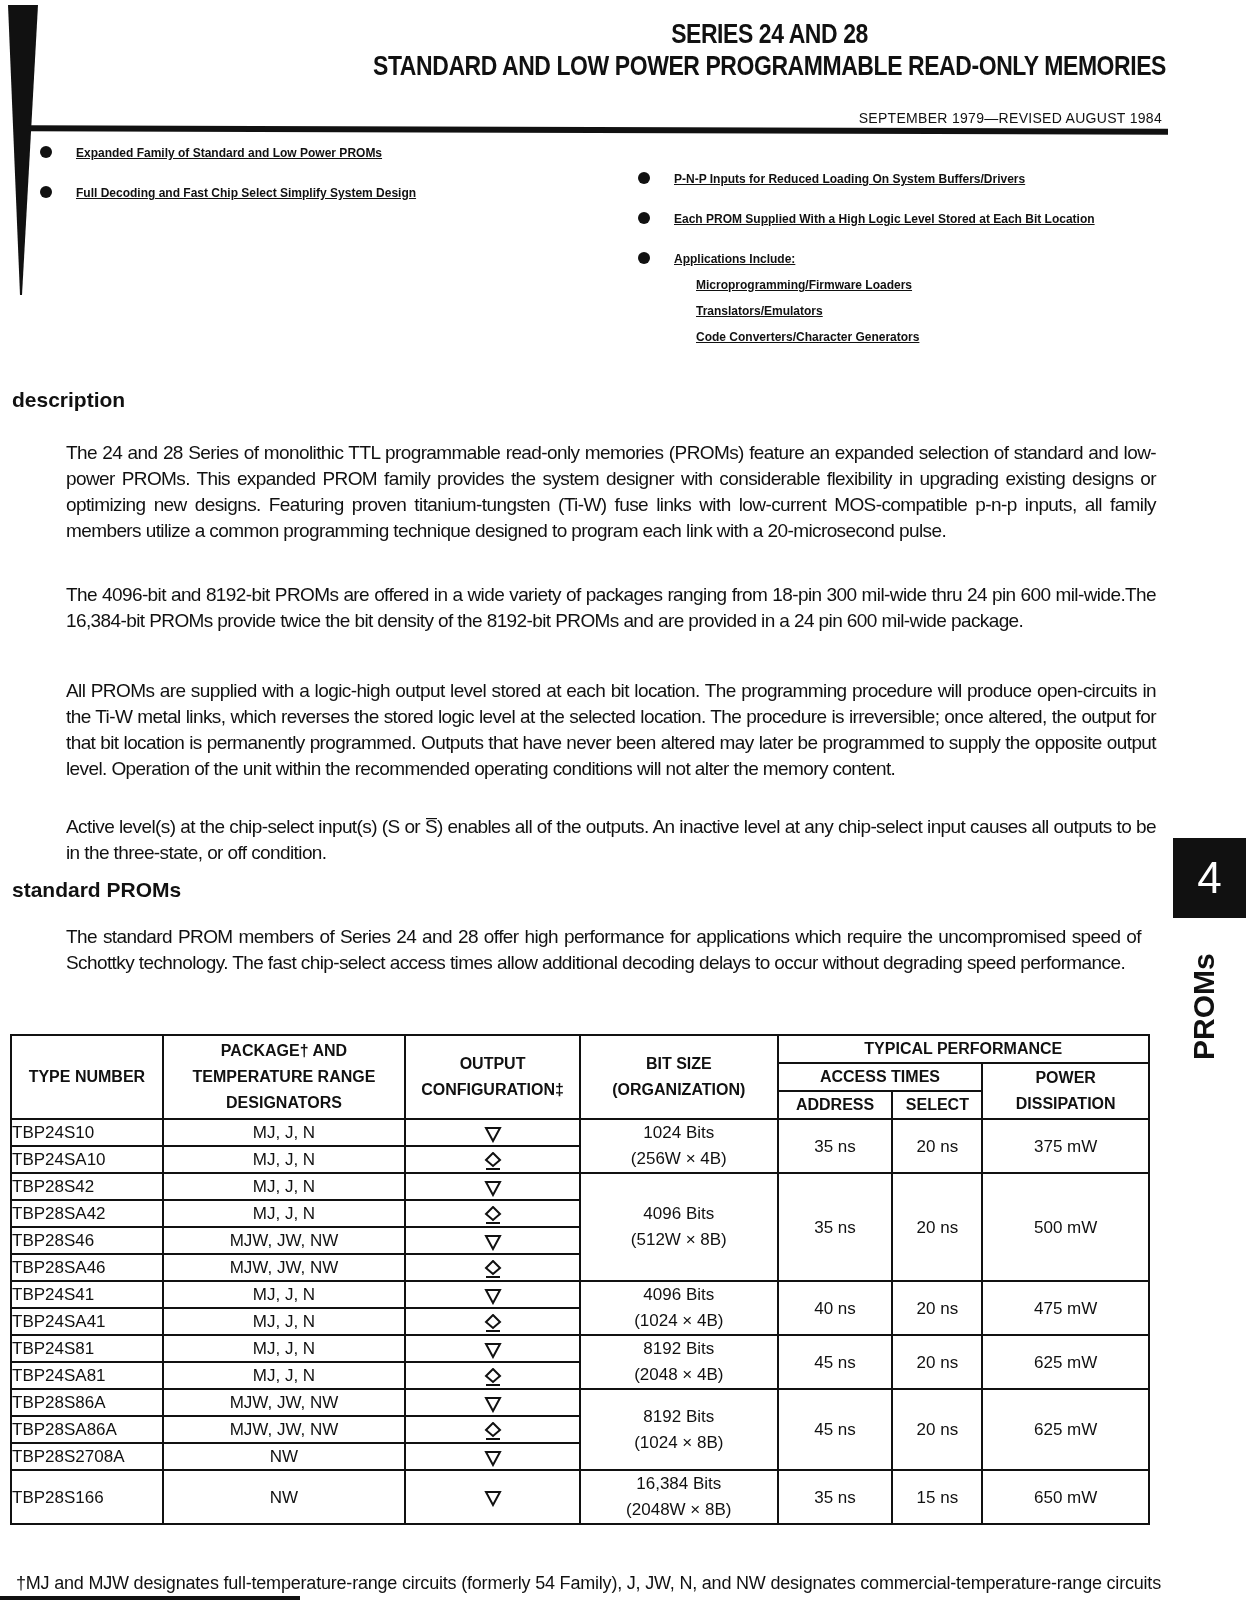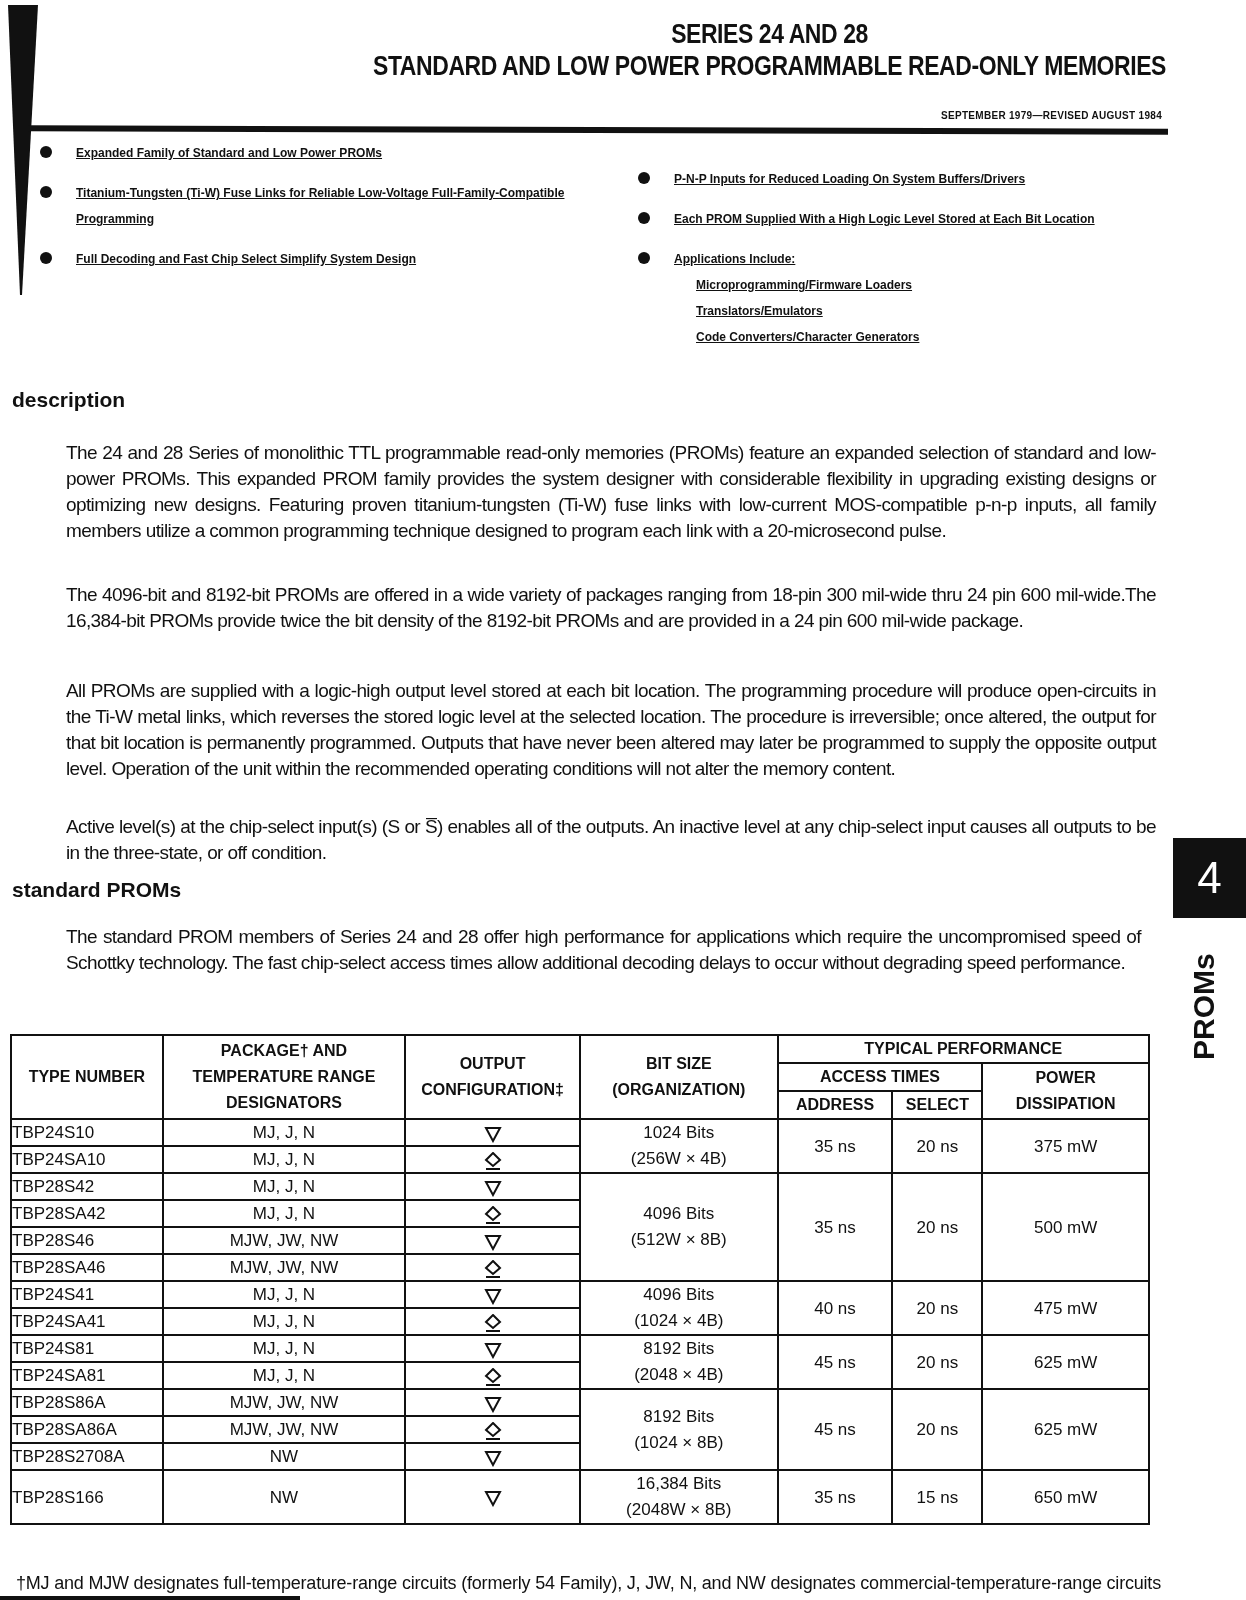--- a/index.html
+++ b/index.html
@@ -2,21 +2,21 @@
 <html><head>
 <meta charset="utf-8">
 <style>
   html, body { margin: 0; padding: 0; background: #ffffff; }
   body { width: 1246px; height: 1600px; position: relative; overflow: hidden; color: #111; font-family: "Liberation Sans", sans-serif; }
   .spine-shape { position: absolute; left: 8px; top: 5px; width: 30px; height: 290px; }
 
   .title-block { position: absolute; right: 80px; top: 18px; text-align: center; }
   .title-1 { font-family: "Liberation Sans", sans-serif; font-weight: bold; font-size: 28px; letter-spacing: -0.5px; transform: scaleX(0.82); transform-origin: right; line-height: 32px; }
   .title-2 { font-family: "Liberation Sans", sans-serif; font-weight: bold; font-size: 28px; letter-spacing: -0.5px; transform: scaleX(0.82); transform-origin: right; line-height: 32px; white-space: nowrap; }
-  .revision { position: absolute; right: 84px; top: 110px; font-size: 10px; font-weight: bold; letter-spacing: 0.3px; }
+  .revision { position: absolute; right: 84px; top: 110px; font-size: 14px; font-weight: normal; letter-spacing: 0.3px; }
   .rule-top { position: absolute; left: 28px; top: 127px; width: 1140px; height: 6px; background: #111; transform: rotate(0.18deg); }
 
   .features-left { position: absolute; left: 38px; top: 140px; width: 560px; }
   .features-right { position: absolute; left: 636px; top: 166px; width: 520px; }
   .feat { position: relative; padding-left: 38px; font-weight: bold; font-size: 12px; line-height: 26px; margin-bottom: 14px; text-decoration: underline; }
   .feat .bullet { position: absolute; left: 2px; top: 6px; width: 12px; height: 12px; border-radius: 50%; background: #111; }
   .feat .sub { padding-left: 22px; }
 
   .h-section { position: absolute; left: 12px; font-weight: bold; font-size: 21px; }
   .para { position: absolute; left: 66px; width: 1090px; font-size: 19px; line-height: 26px; text-align: justify; font-family: "Liberation Sans", sans-serif; }
@@ -47,24 +47,20 @@
   <div class="title-1">SERIES 24 AND 28</div>
   <div class="title-2">STANDARD AND LOW POWER PROGRAMMABLE READ-ONLY MEMORIES</div>
 </div>
 <div class="revision">SEPTEMBER 1979—REVISED AUGUST 1984</div>
 <div class="rule-top"></div>
 
 <div class="features-left">
   <div class="feat">
     <span class="bullet"></span>
     <span>Expanded Family of Standard and Low Power PROMs</span>
-  </div>
-  <div class="feat">
-    <span class="bullet"></span>
-    <span>Titanium-Tungsten (Ti-W) Fuse Links for Reliable Low-Voltage Full-Family-Compatible Programming</span>
   </div>
   <div class="feat">
     <span class="bullet"></span>
     <span>Full Decoding and Fast Chip Select Simplify System Design</span>
   </div>
 </div>
 
 <div class="features-right">
   <div class="feat">
     <span class="bullet"></span>

